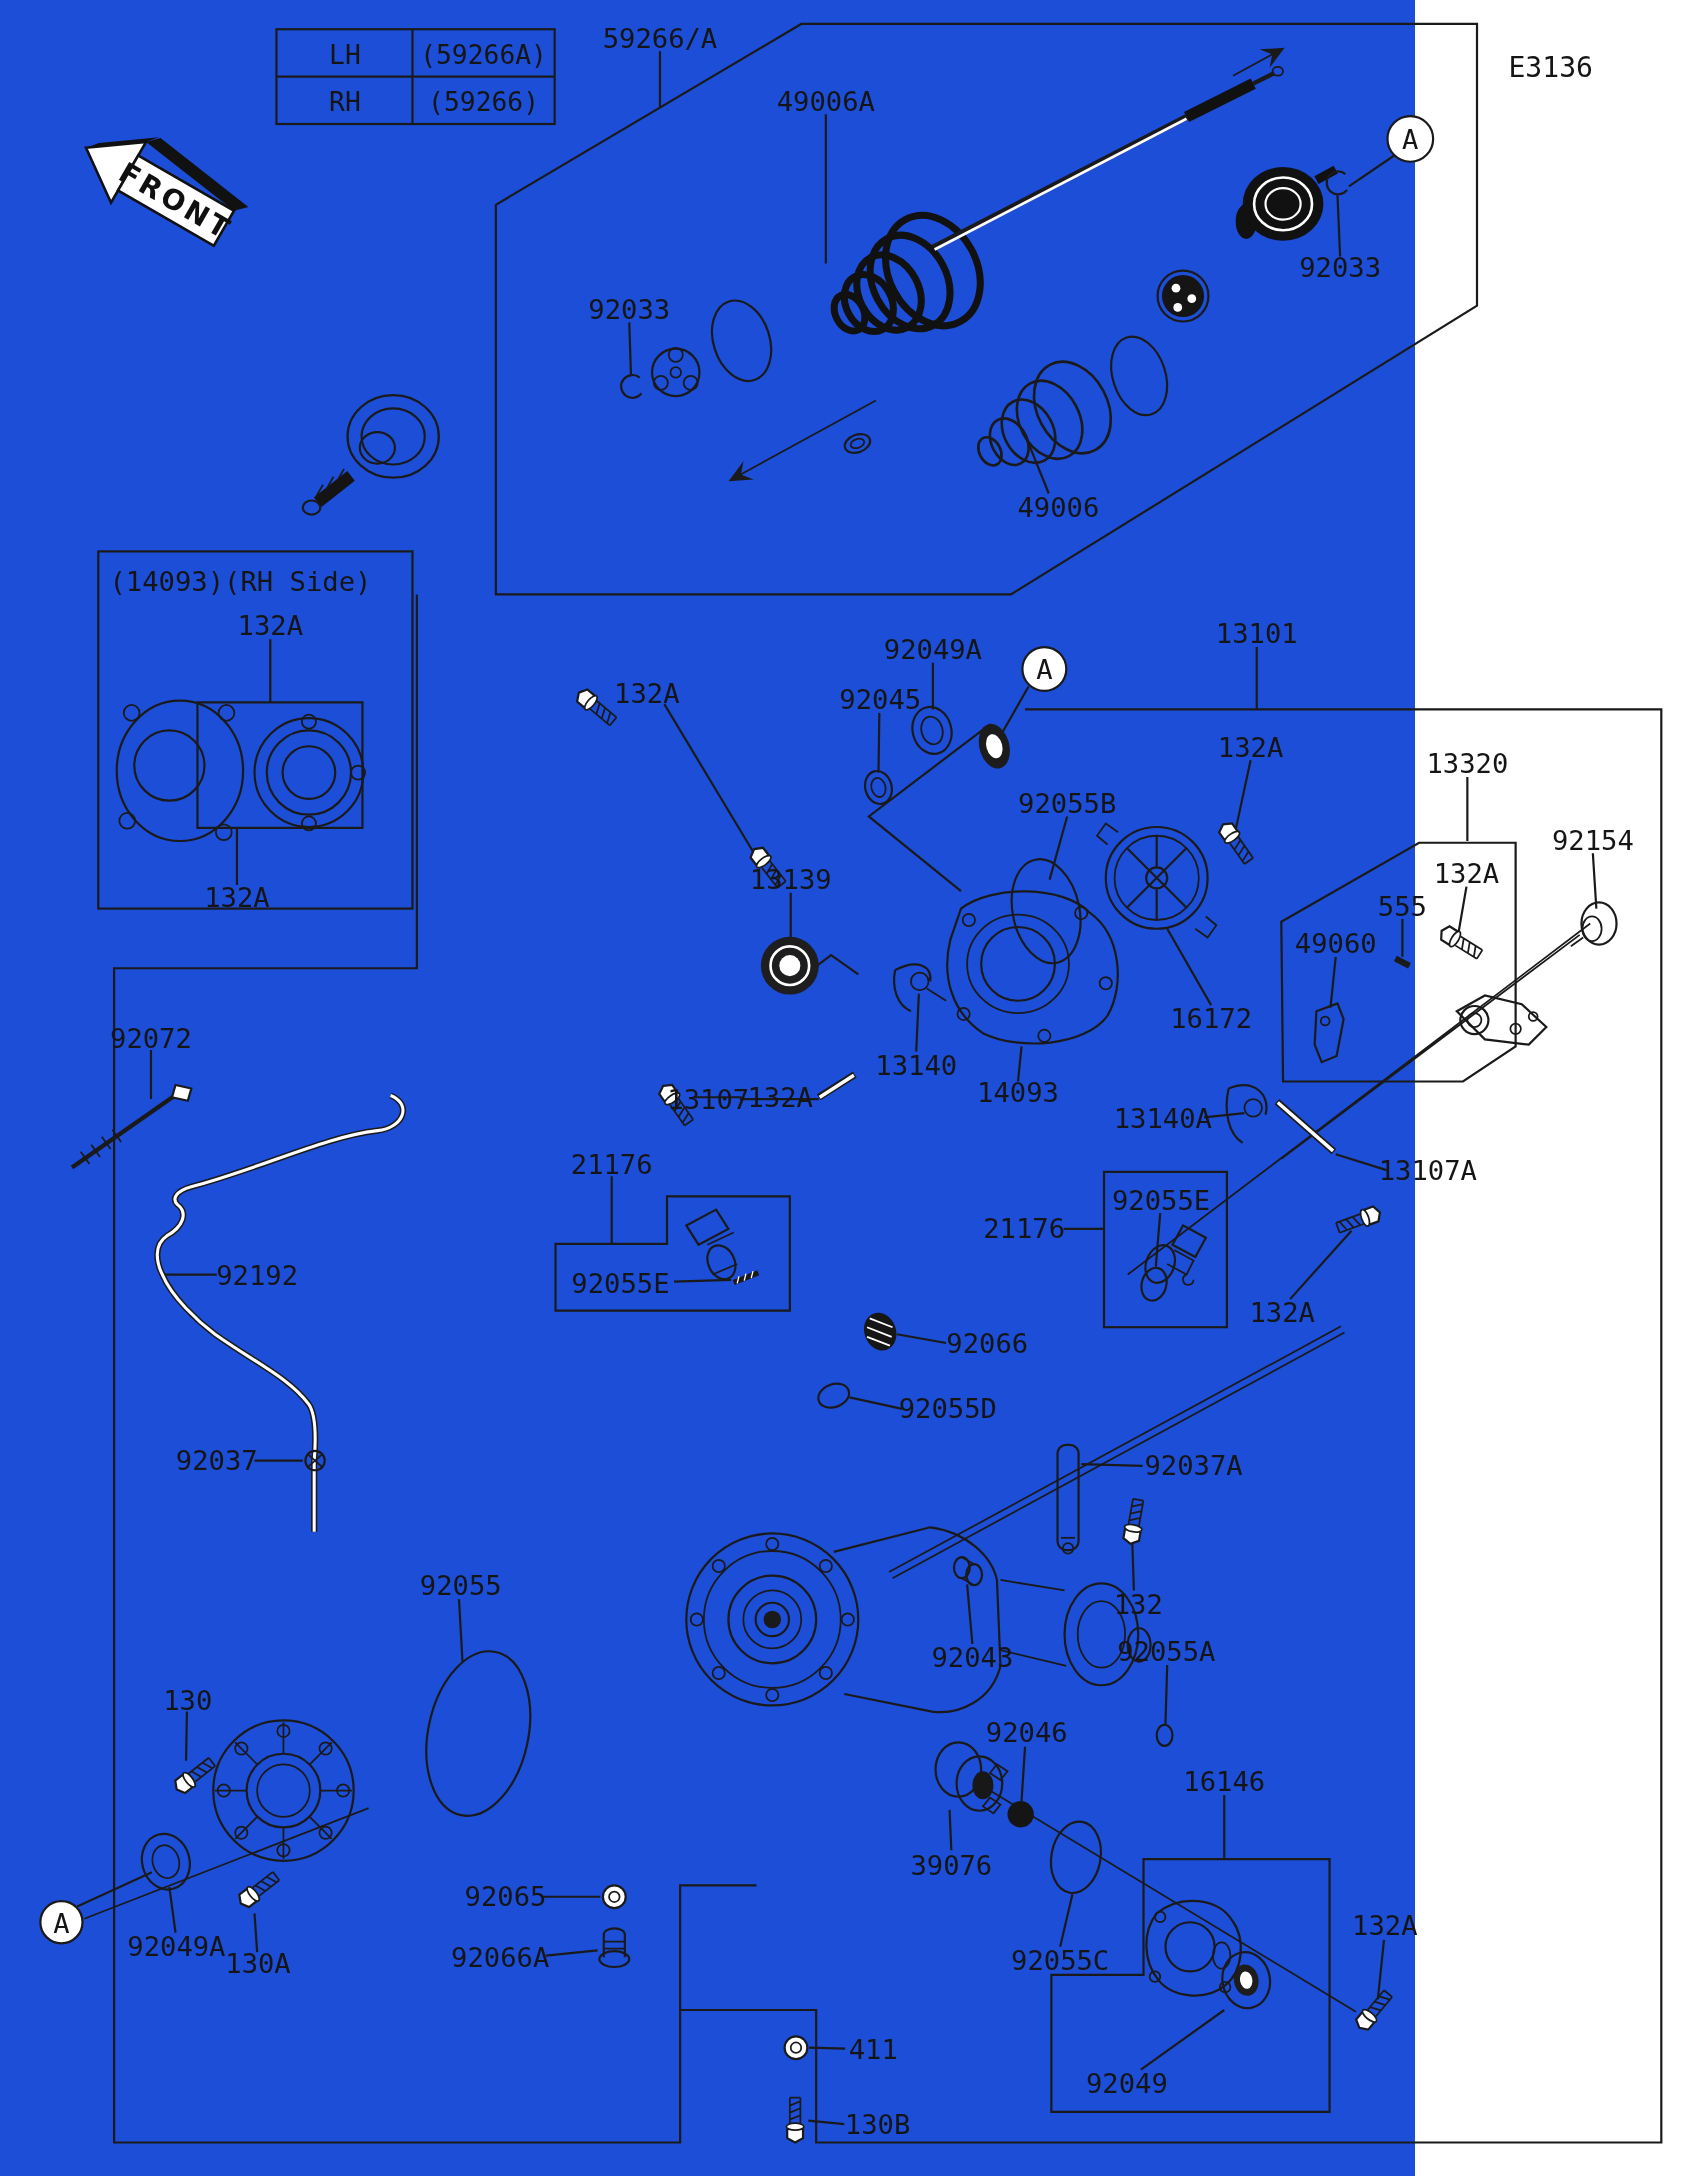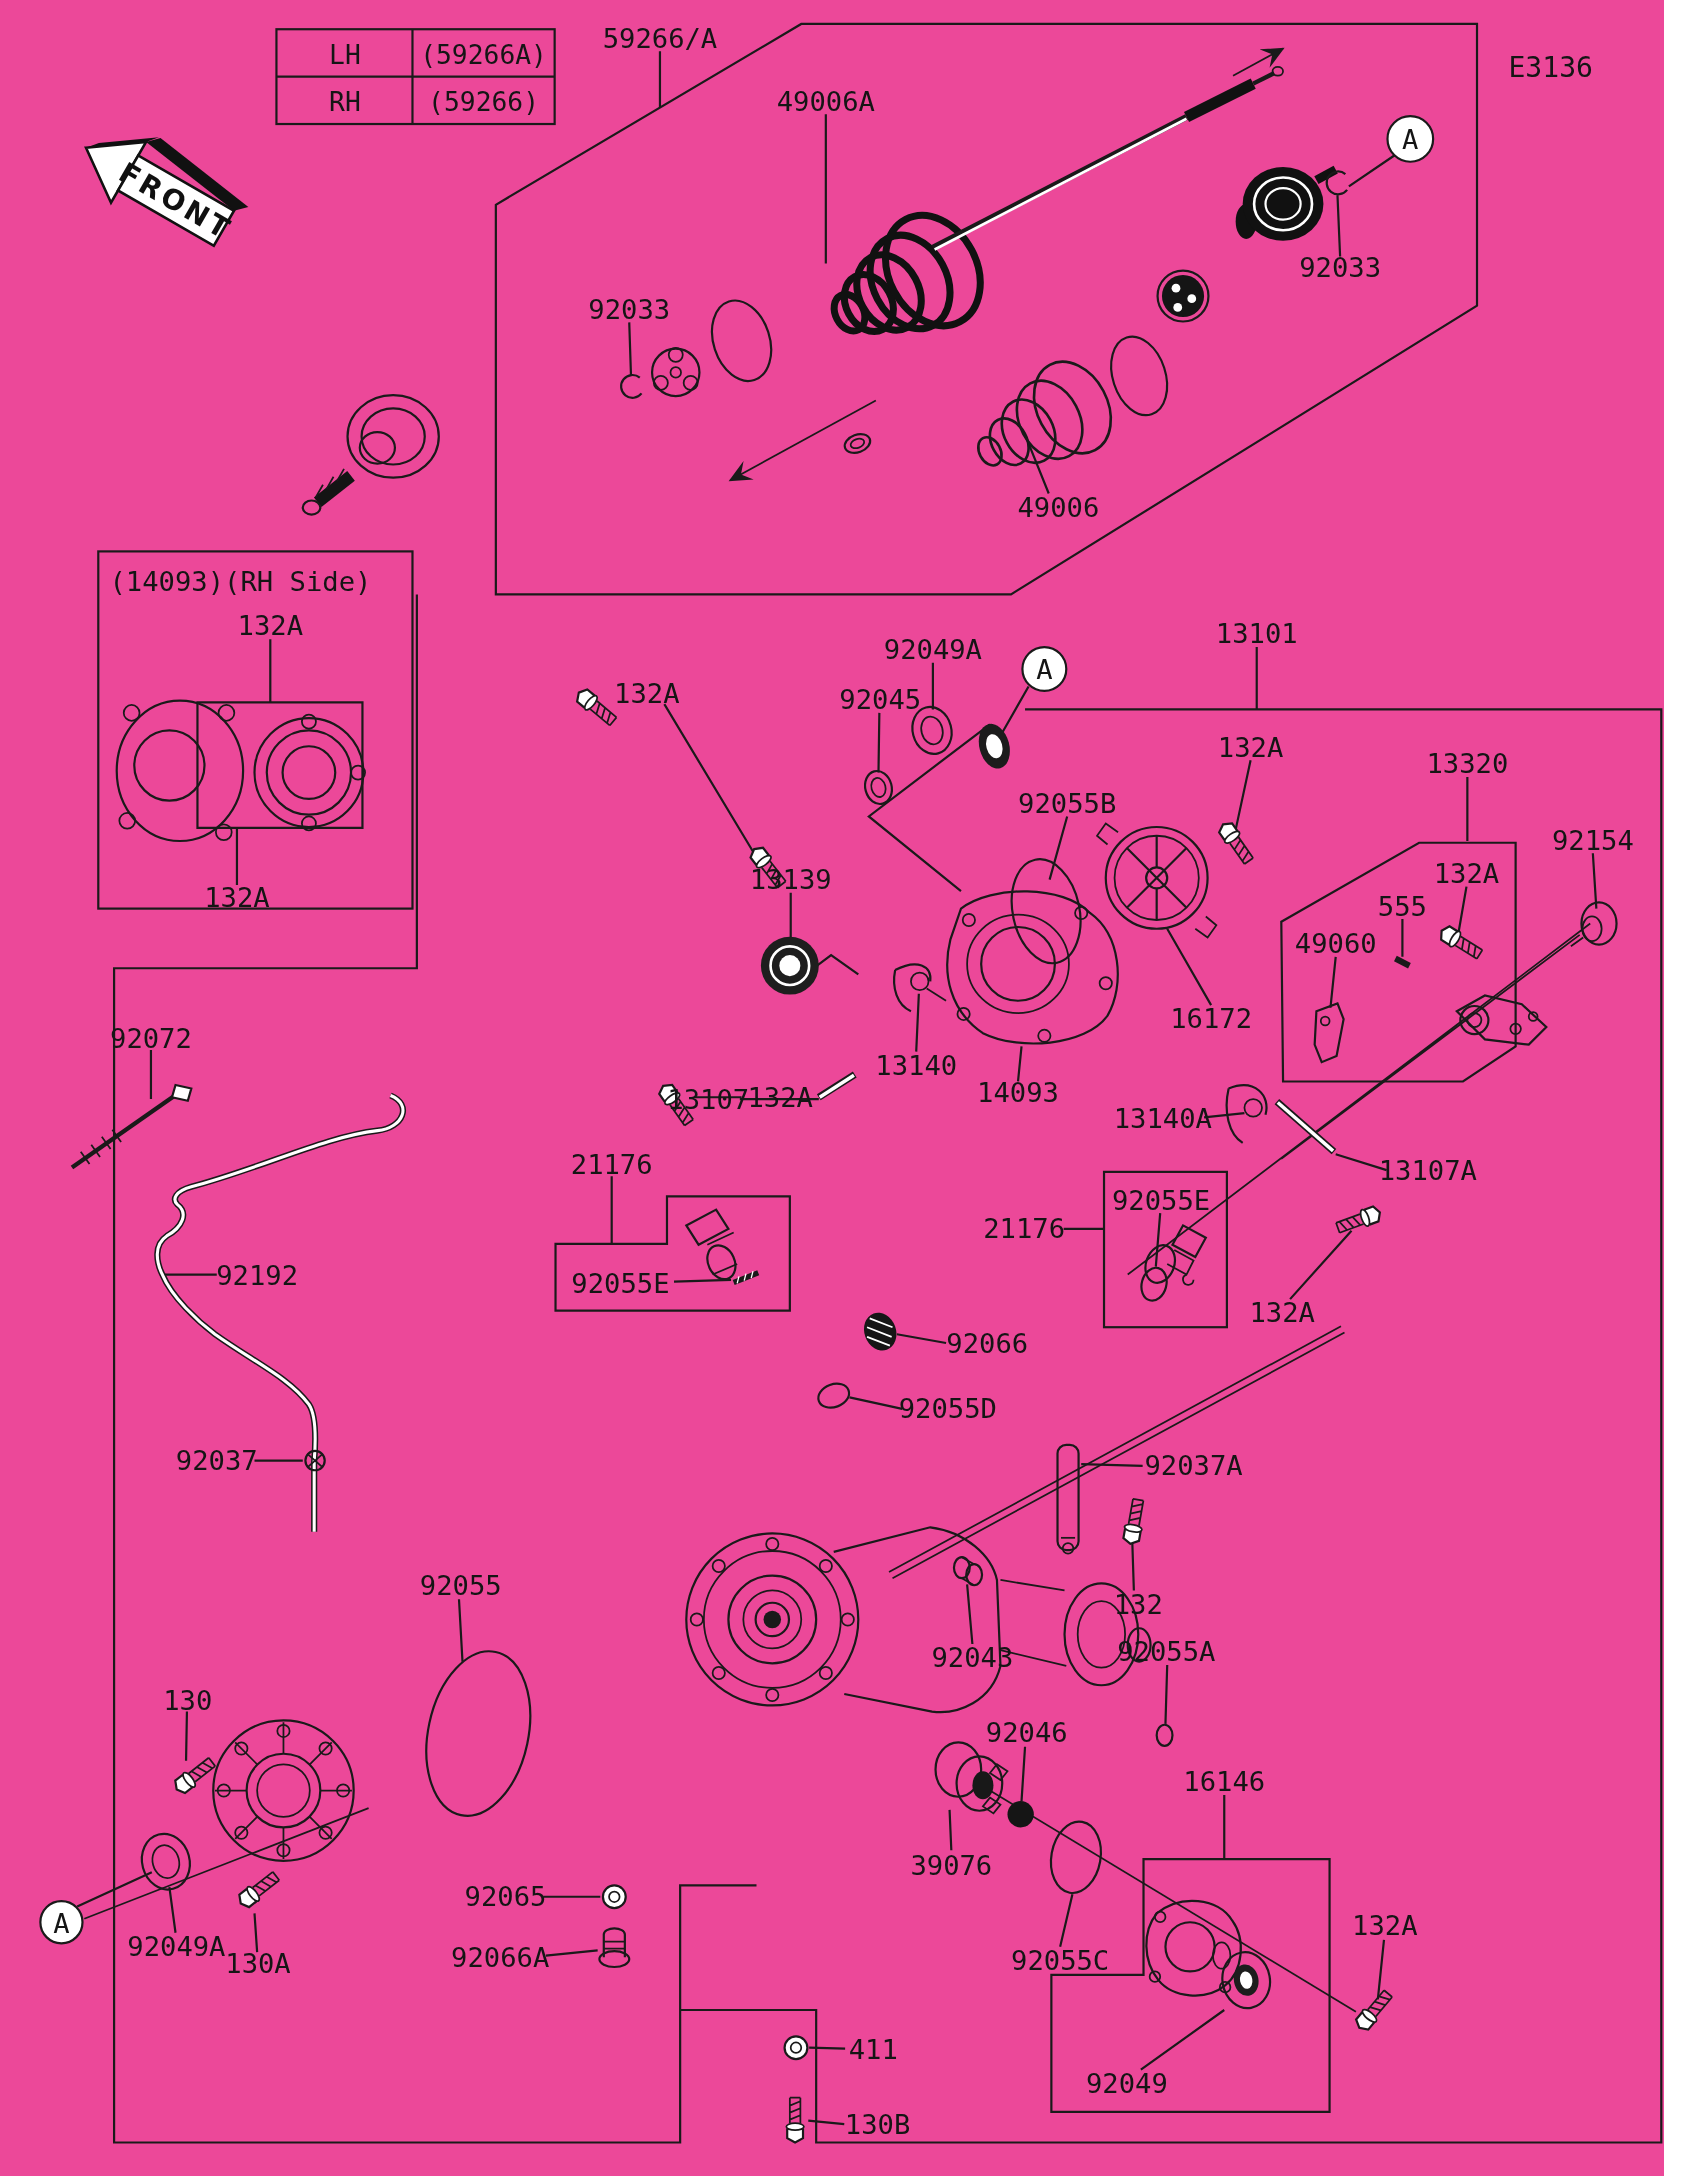--- a/index.html
+++ b/index.html
@@ -1,16 +1,16 @@
 <!DOCTYPE html>
 <html style="font-size:14px"><head>
 <meta charset="utf-8">
 <style>
   html,body{margin:0;padding:0;background:#ffffff;}
-  .page{position:relative;width:1664px;height:2177px;background:#ec4899;}
+  .page{position:relative;width:1415px;height:2177px;background:#1d4ed8;}
   svg{display:block;}
   .lbl{font-family:"DejaVu Sans Mono",monospace;font-size:31px;fill:#151515;
        text-anchor:middle;dominant-baseline:central;}
   .tbl{font-family:"DejaVu Sans Mono",monospace;font-size:30px;fill:#151515;
        text-anchor:middle;dominant-baseline:central;}
   .code{font-family:"DejaVu Sans Mono",monospace;font-size:32px;fill:#151515;
        text-anchor:middle;dominant-baseline:central;}
   .front-txt{font-family:"DejaVu Sans",sans-serif;font-size:32px;font-weight:bold;
        fill:#101010;letter-spacing:4px;text-anchor:middle;dominant-baseline:central;}
   .ln{stroke:#1a1a1a;stroke-width:2.5;fill:none;}

